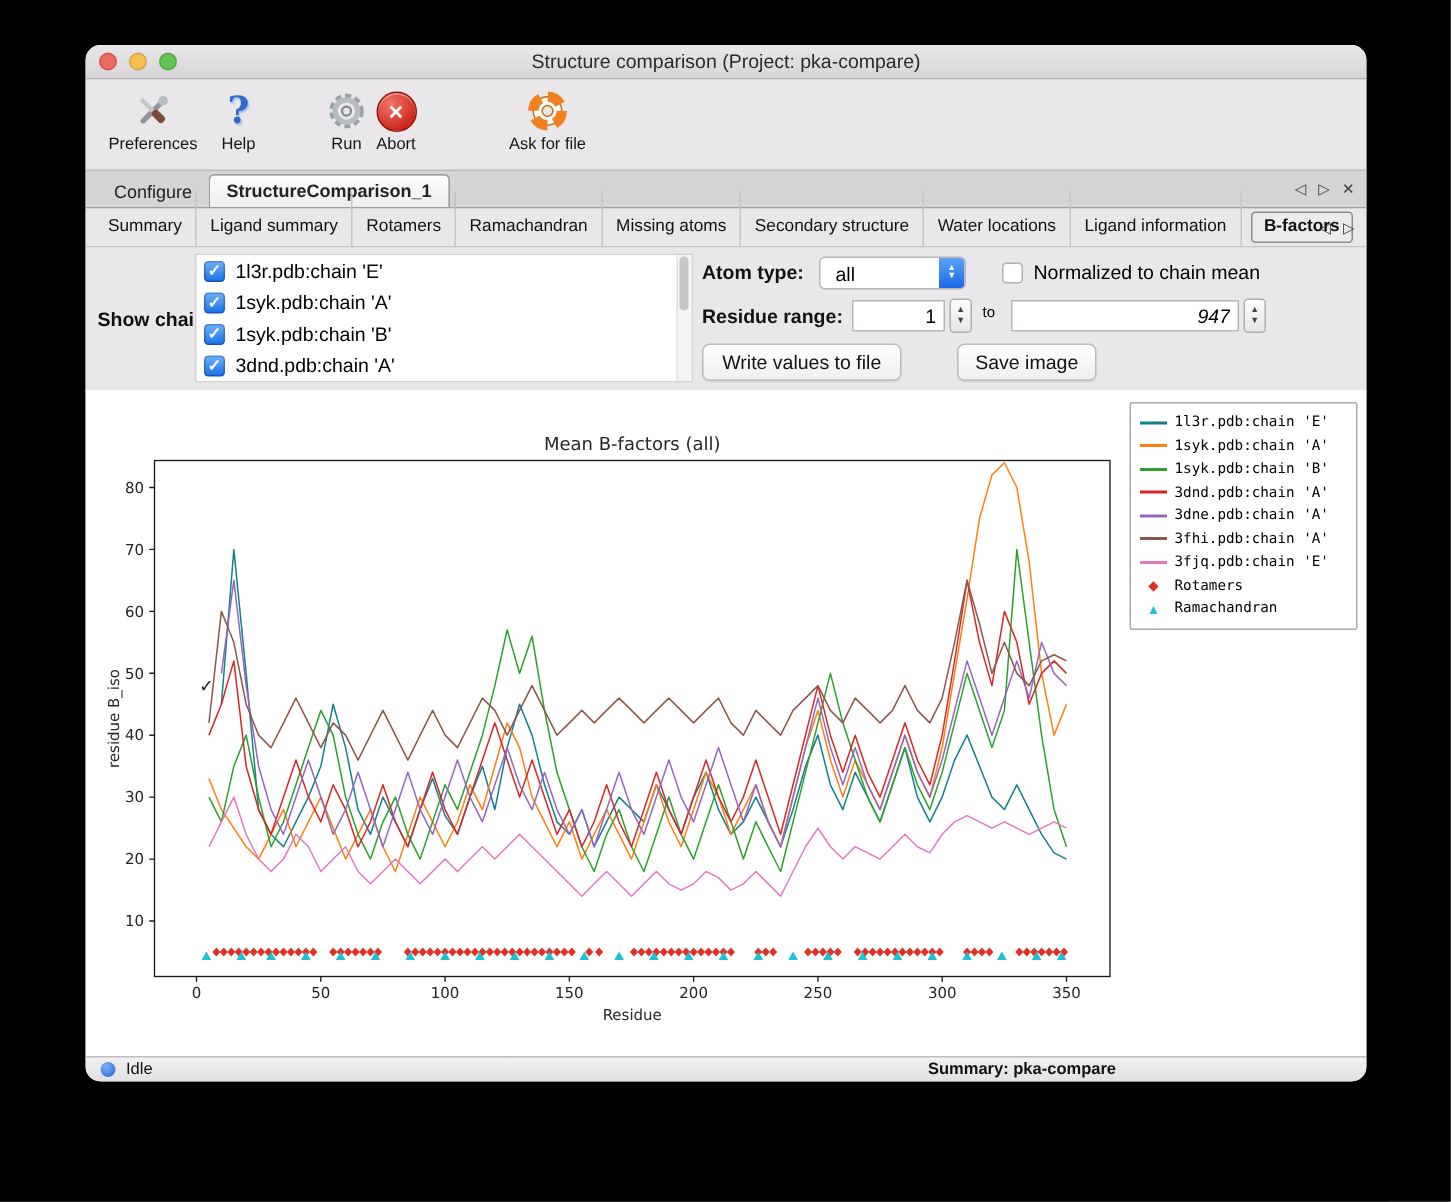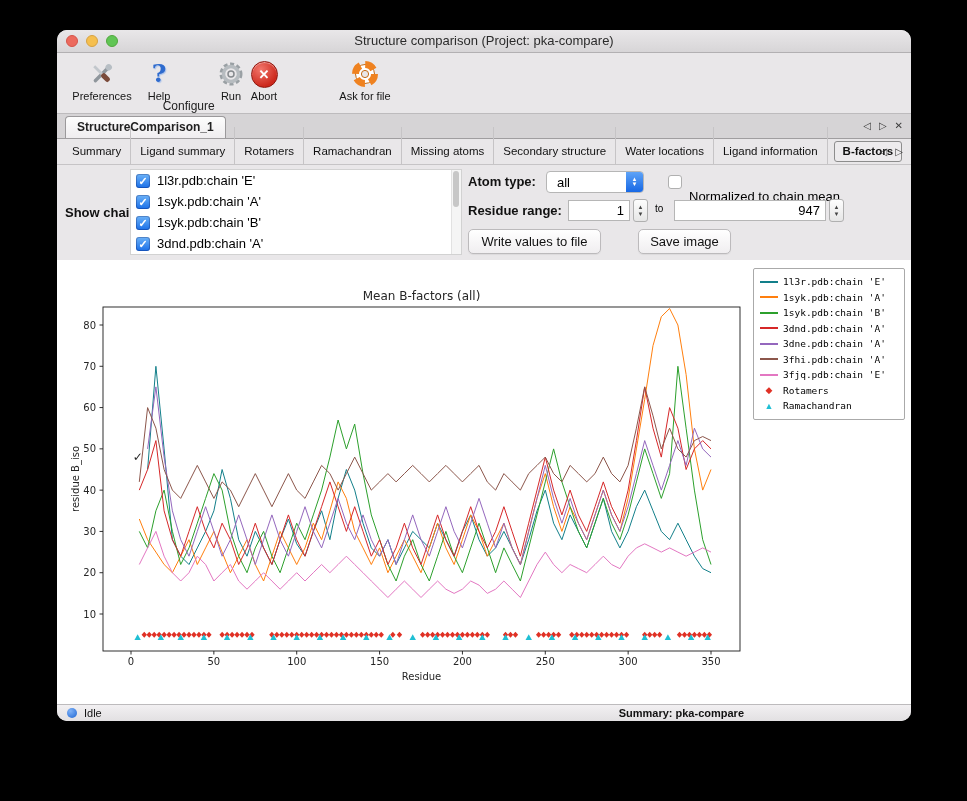--- a/index.html
+++ b/index.html
@@ -148,21 +148,21 @@
               <circle cx="14" cy="14" r="9.5" fill="#fff" stroke="#c46a14" stroke-width="1"></circle>
               <circle cx="14" cy="14" r="9.5" fill="none" stroke="#ef8220" stroke-width="7" stroke-dasharray="9.9 5"></circle>
               <circle cx="14" cy="14" r="3.6" fill="#e9e7e9" stroke="#c46a14" stroke-width="1"></circle>
             </svg>
           </div>
           <div class="tb-label">Ask for file</div>
         </div>
       </div>
 
     <div id="tabrow1">
-      <div id="tab-strip" style="display:flex;align-items:flex-end;flex-direction:column;">
+      <div id="tab-strip" style="display:flex;align-items:flex-end;">
           <div class="tab">Configure</div>
           <div class="tab active">StructureComparison_1</div>
         </div>
       <div class="tabnav">
         <span>◁</span>
         <span>▷</span>
         <span>✕</span>
       </div>
     </div>
 
@@ -202,30 +202,30 @@
 
       <div class="blabel" style="left:411px;top:9px;">Atom type:</div>
       <div class="dropdown">
         <span class="dd-text">all</span>
         <span class="dd-cap">
             <i>▲</i>
             <i>▼</i>
           </span>
       </div>
       <span class="cb-off" style="position:absolute;left:611px;top:10px;"></span>
-      <div style="position:absolute;left:632px;top:24px;font-size:13px;color:#000;">Normalized to chain mean</div>
+      <div style="position:absolute;left:632px;top:9px;font-size:13px;color:#000;">Normalized to chain mean</div>
 
       <div class="blabel" style="left:411px;top:38px;">Residue range:</div>
       <input class="num-field" style="left: 511px; top: 35px; width: 62px;" value="1">
       <div class="stepper" style="left:576px;top:34px;">
           <span>▲</span>
           <span>▼</span>
         </div>
       <div style="position:absolute;left:598px;top:38px;font-size:10px;color:#000;">to</div>
-      <input class="num-field" style="left: 617px; top: 35px; width: 152px;" value="947">
+      <input class="num-field" style="left: 617px; top: 35px; width: 152px; font-style: italic;" value="947">
       <div class="stepper" style="left:772px;top:34px;">
           <span>▲</span>
           <span>▼</span>
         </div>
 
       <button class="mac-btn" style="left:411px;width:133px;">Write values to file</button>
       <button class="mac-btn" style="left:581px;width:93px;">Save image</button>
     </div>
 
     <div id="main">

